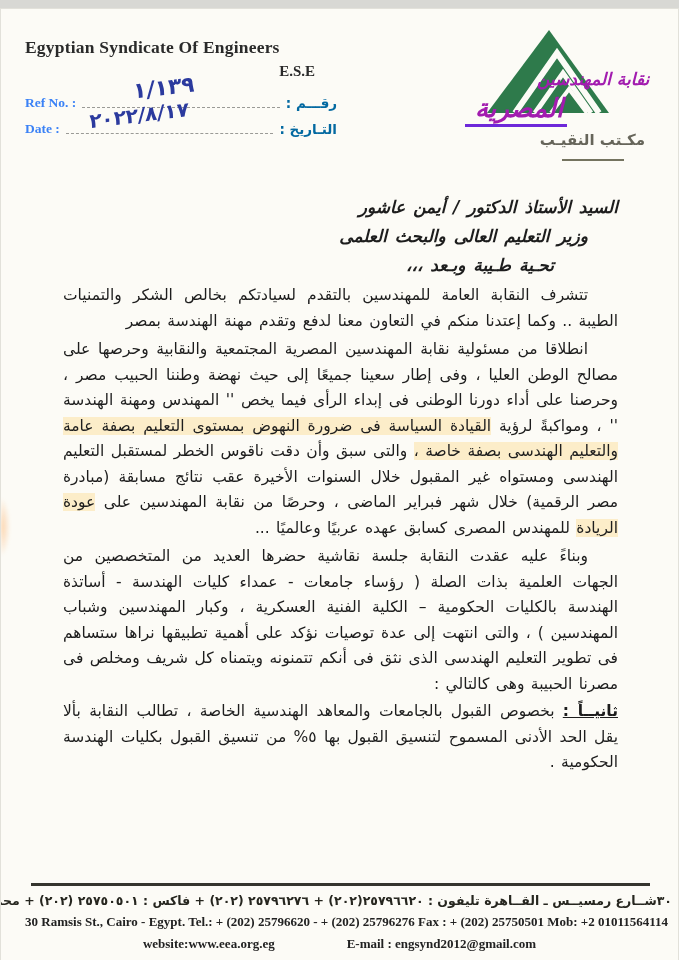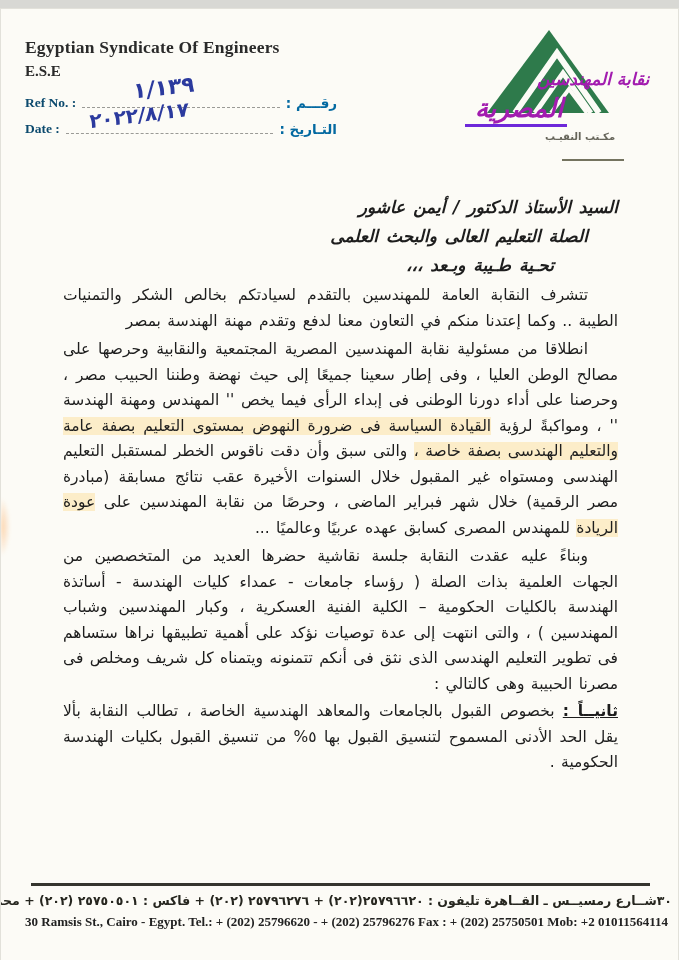--- a/index.html
+++ b/index.html
@@ -7,40 +7,40 @@
     position:relative;width:679px;height:960px;margin:8px auto;
     background:#fcfbf6;overflow:hidden;
     border:1px solid #e2e1da;box-sizing:border-box;
     font-family:"DejaVu Sans",sans-serif;color:#1d1d1d;
   }
   
   .hdr-left{position:absolute;left:24px;top:28px;width:316px;}
   .org-name{font-family:"Liberation Serif",serif;font-weight:bold;font-size:17.5px;
     color:#2a2a2a;white-space:nowrap;letter-spacing:.2px;}
   .org-abbr{font-family:"Liberation Serif",serif;font-weight:bold;font-size:15px;
-    text-align:left;width:290px;margin-top:5px;color:#2a2a2a;}
+    text-align:right;width:290px;margin-top:5px;color:#2a2a2a;}
   .ref-row{display:flex;align-items:flex-end;margin-top:15px;width:312px;}
   .date-row{display:flex;align-items:flex-end;margin-top:10px;width:312px;}
   .lbl-en{font-family:"Liberation Serif",serif;font-weight:600;font-size:13.5px;
-    color:#0c4a6e;white-space:nowrap;}
+    color:#3b82f6;white-space:nowrap;}
   .dash-line{flex:1;border-bottom:1.4px dashed #9a9a96;margin:0 6px 3px 6px;height:2px;}
   .lbl-ar{direction:rtl;font-weight:bold;font-size:13.5px;color:#0369a1;white-space:nowrap;}
   .hand{position:absolute;color:#2b3a9e;font-weight:bold;direction:ltr;
     transform:rotate(-7deg) skewX(-6deg);white-space:nowrap;}
   .hand-ref{left:108px;top:38px;font-size:22px;letter-spacing:3px;}
   .hand-date{left:64px;top:66px;font-size:20px;letter-spacing:1.5px;}
   
   .logo-wrap{position:absolute;right:18px;top:14px;width:205px;height:150px;}
   .logo-tri{position:absolute;left:30px;top:4px;}
   .cal{direction:rtl;font-weight:bold;font-style:italic;color:#a21caf;white-space:nowrap;}
   .cal1{position:absolute;left:82px;top:46px;font-size:17px;width:123px;text-align:left;}
   .cal2{position:absolute;left:10px;top:70px;font-size:26px;border-bottom:3px solid #6d28d9;
     padding:0 4px 1px 10px;}
-  .office{position:absolute;left:90px;top:108px;width:100px;text-align:left;direction:rtl;
-    font-weight:bold;font-size:10px;color:#66655a;letter-spacing:.5px;white-space:nowrap;}
+  .office{position:absolute;left:90px;top:108px;width:100px;text-align:right;direction:rtl;
+    font-weight:bold;font-size:15px;color:#66655a;letter-spacing:.5px;white-space:nowrap;}
   .office-line{position:absolute;left:107px;top:136px;width:62px;height:2px;background:#74735f;}
   
   .letter{position:absolute;left:62px;right:60px;top:184px;direction:rtl;
     text-align:justify;font-size:15.5px;line-height:25.5px;word-spacing:1.5px;}
   .salut{font-weight:bold;font-style:italic;font-size:17px;line-height:29px;
     text-align:right;word-spacing:2px;}
   .salut.l2{padding-right:30px;}
   .salut.l3{padding-right:64px;}
   .para{margin:3px 0 0 0;text-indent:30px;}
   .item{margin:2px 0 0 0;}
@@ -89,32 +89,36 @@
       <path d="M66,86 L84,62 L102,86" stroke="#fcfbf6" stroke-width="4" fill="none"></path>
     </svg>
     <div class="cal cal1">نقابة المهندسين</div>
     <div class="cal cal2">المصرية</div>
     <div class="office">مكـتب النقيـب</div>
     <div class="office-line"></div>
   </div>
 
   <div class="letter">
     <div class="salut l1">السيد الأستاذ الدكتور / أيمن عاشور</div>
-    <div class="salut l2">الصلة التعليم العالى والبحث العلمى</div>
+    <div class="salut l2">وزير التعليم العالى والبحث العلمى</div>
     <div class="salut l3">تحـية طـيبة وبـعد ،،،</div>
 
     <div class="para">تتشرف النقابة العامة للمهندسين بالتقدم لسيادتكم بخالص الشكر والتمنيات الطيبة .. وكما إعتدنا منكم في التعاون معنا لدفع وتقدم مهنة الهندسة بمصر</div>
 
     <div class="para"><span>انطلاقا من مسئولية نقابة المهندسين المصرية المجتمعية والنقابية وحرصها على مصالح الوطن العليا ، وفى إطار سعينا جميعًا إلى حيث نهضة وطننا الحبيب مصر ، وحرصنا على أداء دورنا الوطنى فى إبداء الرأى فيما يخص '' المهندس ومهنة الهندسة '' ، ومواكبةً لرؤية </span><span class="hl">القيادة السياسة فى ضرورة النهوض بمستوى التعليم بصفة عامة والتعليم الهندسى بصفة خاصة ،</span><span> والتى سبق وأن دقت ناقوس الخطر لمستقبل التعليم الهندسى ومستواه غير المقبول خلال السنوات الأخيرة عقب نتائج مسابقة (مبادرة مصر الرقمية) خلال شهر فبراير الماضى ، وحرصًا من نقابة المهندسين على </span><span class="hl">عودة الريادة</span><span> للمهندس المصرى كسابق عهده عربيًا وعالميًا ...</span></div>
 
     <div class="para">وبناءً عليه عقدت النقابة جلسة نقاشية حضرها العديد من المتخصصين من الجهات العلمية بذات الصلة ( رؤساء جامعات - عمداء كليات الهندسة - أساتذة الهندسة بالكليات الحكومية – الكلية الفنية العسكرية ، وكبار المهندسين وشباب المهندسين ) ، والتى انتهت إلى عدة توصيات نؤكد على أهمية تطبيقها نراها ستساهم فى تطوير التعليم الهندسى الذى نثق فى أنكم تتمنونه ويتمناه كل شريف ومخلص فى مصرنا الحبيبة وهى كالتالي :</div>
 
 
     <div class="item"><span class="item-label">ثانيــاً :</span><span> بخصوص القبول بالجامعات والمعاهد الهندسية الخاصة ، تطالب النقابة بألا يقل الحد الأدنى المسموح لتنسيق القبول بها ٥% من تنسيق القبول بكليات الهندسة الحكومية .</span></div>
   </div>
 
   <div class="smudge"></div>
 
   <div class="footer-rule"></div>
   <div class="f-ar">٣٠شــارع رمسيــس ـ القــاهرة   تليفون : ٢٥٧٩٦٦٢٠(٢٠٢) + ٢٥٧٩٦٢٧٦ (٢٠٢) +   فاكس : ٢٥٧٥٠٥٠١ (٢٠٢) + محمول : ٢٠١٠١١٥٦٤١١٤+</div>
   <div class="f-en">30 Ramsis St., Cairo - Egypt.   Tel.: + (202) 25796620 - + (202) 25796276   Fax : + (202) 25750501 Mob: +2 01011564114</div>
+  <div class="f-web">
+    <span>website:www.eea.org.eg</span>
+    <span>E-mail : engsynd2012@gmail.com</span>
+  </div>
 
 </div>
 
 </body></html>

